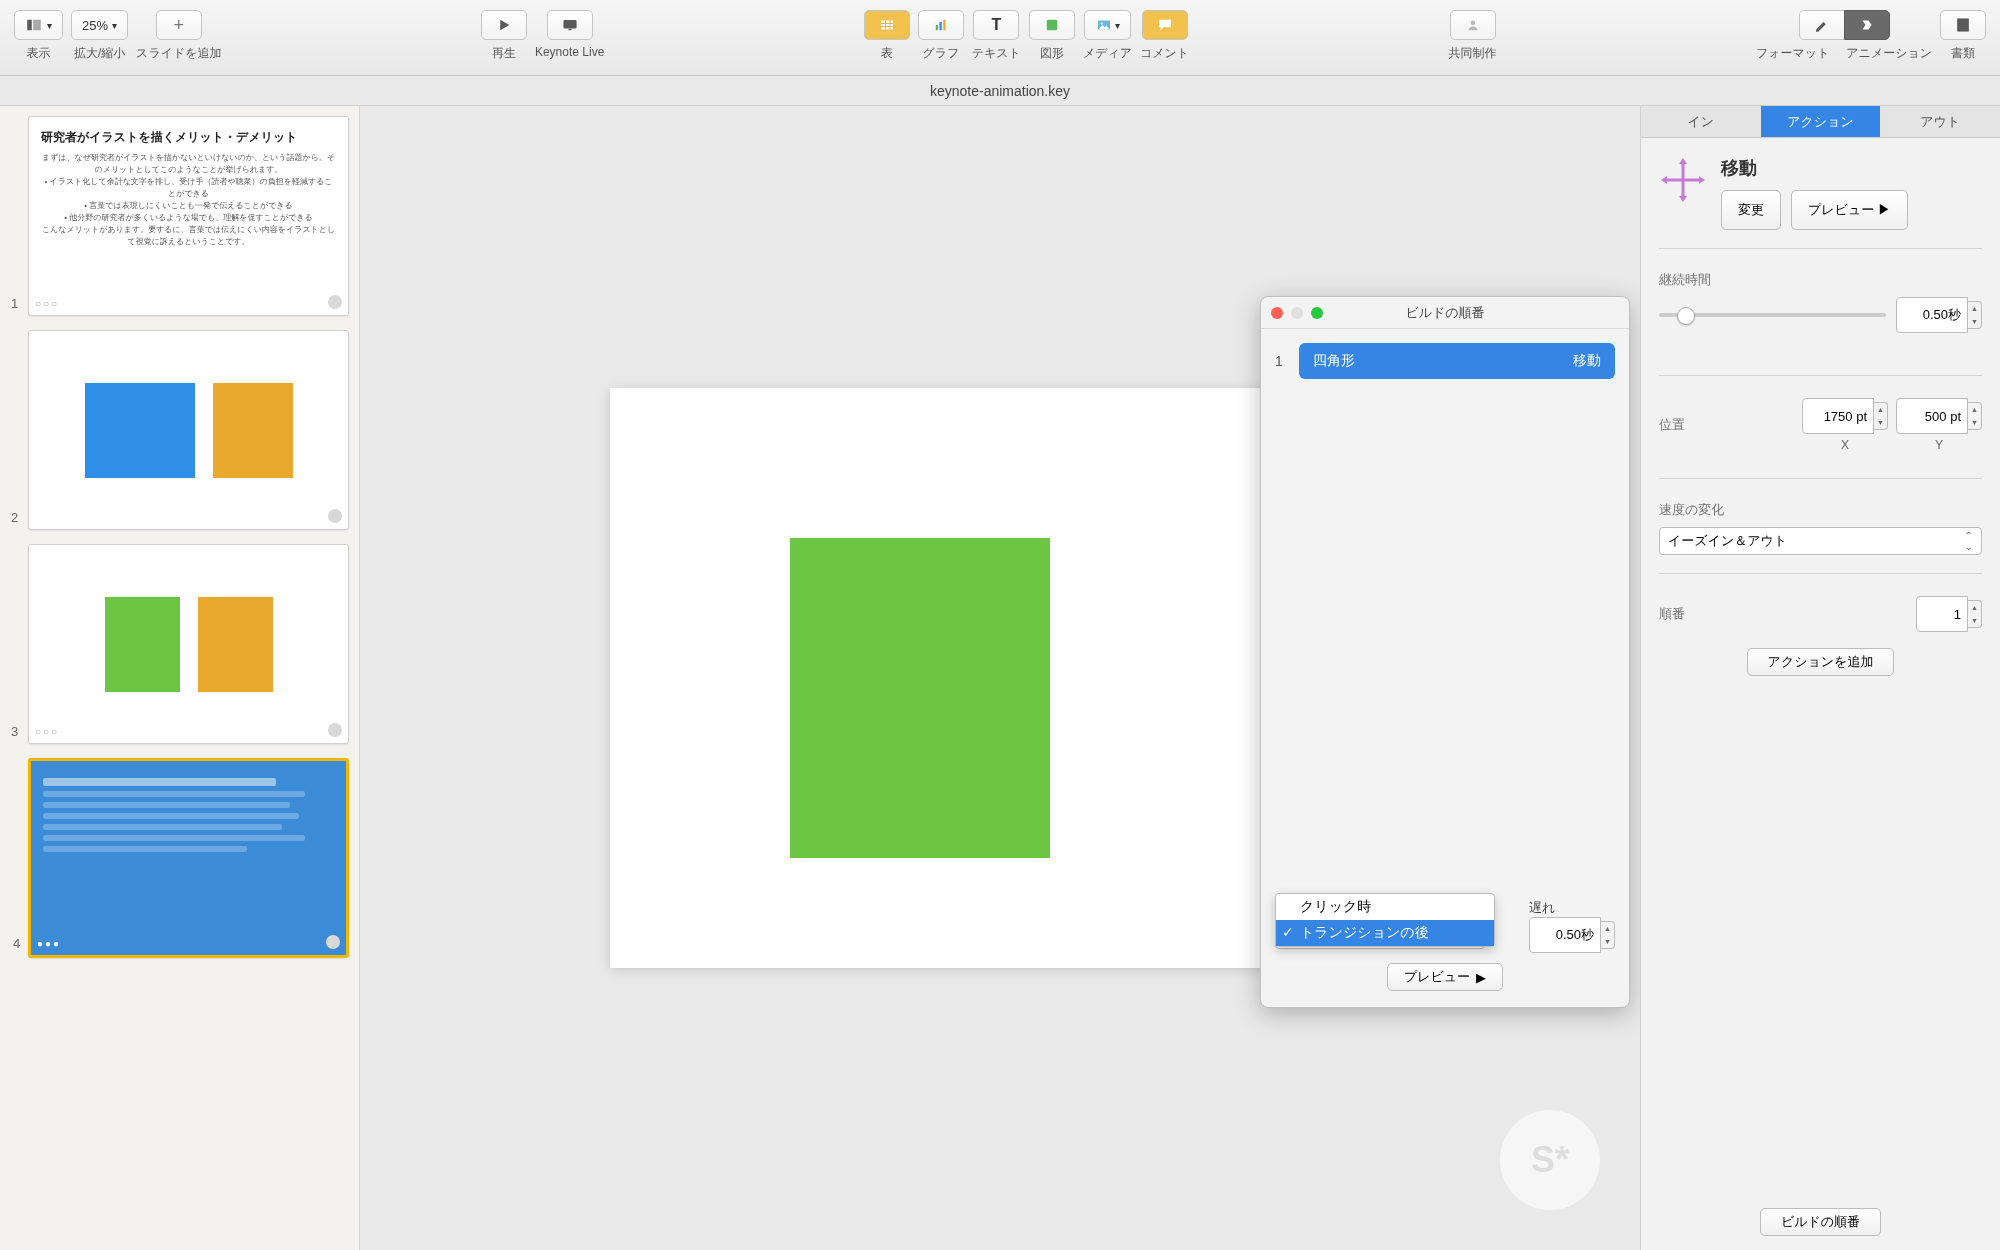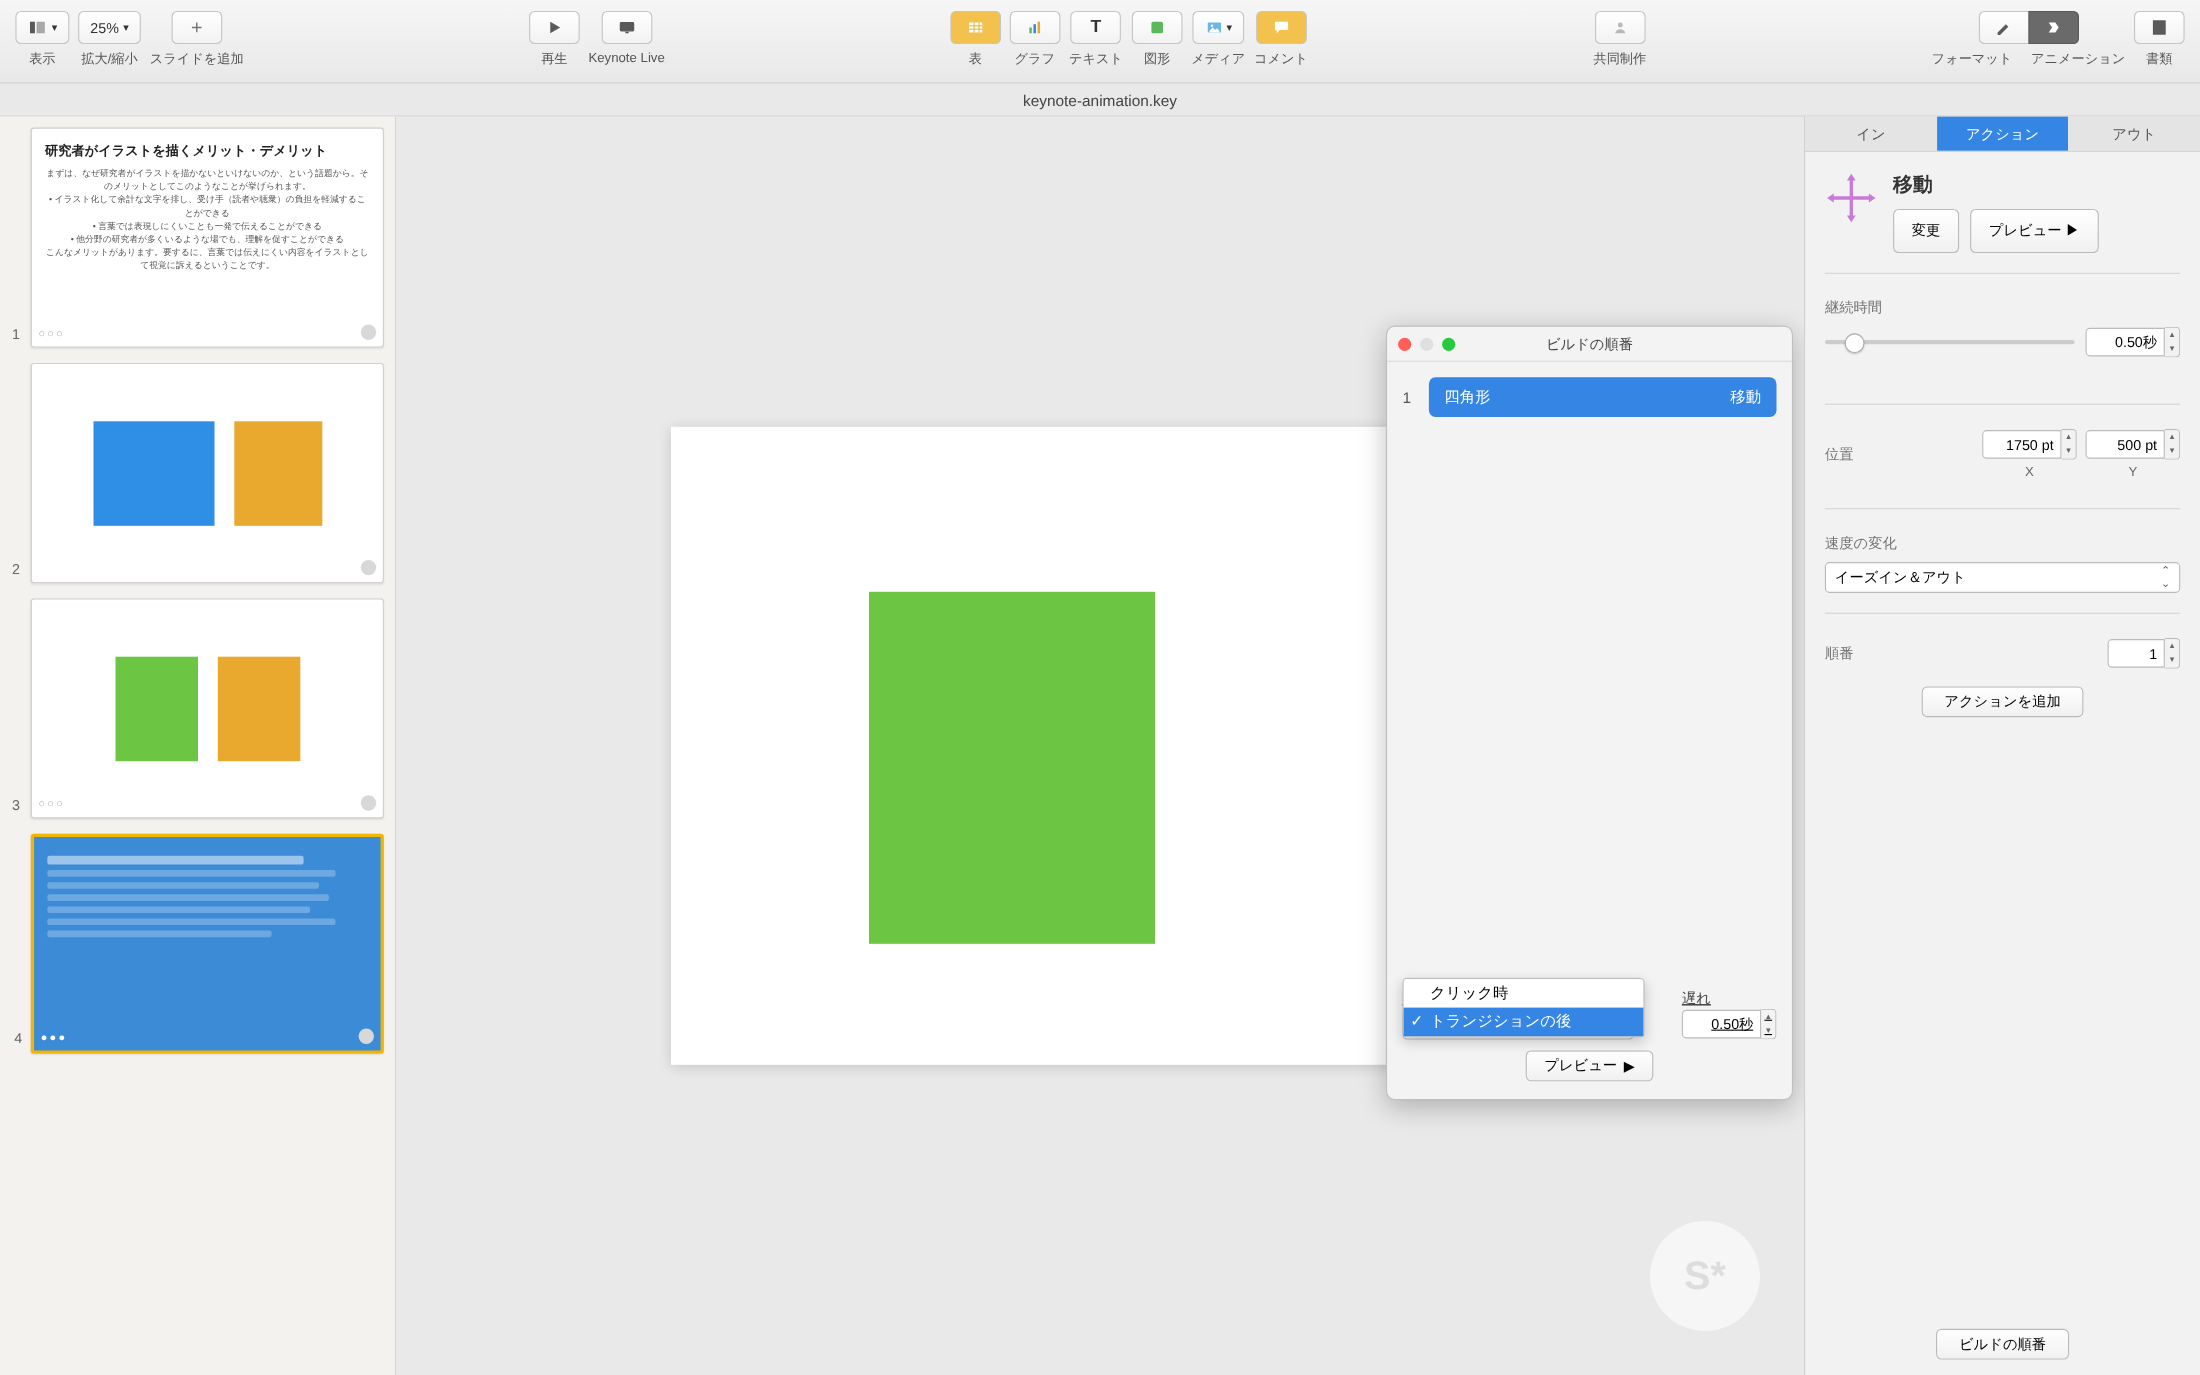--- a/index.html
+++ b/index.html
@@ -59,30 +59,30 @@
 .popover { position: absolute; left: 900px; top: 190px; width: 370px; background: #f3f3f3; border: 1px solid #bfbfbf; border-radius: 8px; box-shadow: 0 6px 24px rgba(0,0,0,0.25); }
 .popover-header { height: 32px; display: flex; align-items: center; padding: 0 10px; border-bottom: 1px solid #ddd; position: relative; }
 .traffic { display: flex; gap: 8px; }
 .traffic span { width: 12px; height: 12px; border-radius: 50%; display: inline-block; }
 .tr-red { background: #ff5f56; } .tr-yellow { background: #e0e0e0; } .tr-green { background: #27c93f; }
 .popover-title { position: absolute; left: 0; right: 0; text-align: center; font-size: 13px; color: #444; }
 .popover-body { padding: 14px; min-height: 560px; }
 .build-row { display: flex; align-items: center; gap: 10px; }
 .build-num { font-size: 14px; color: #555; width: 14px; }
 .build-item { flex: 1; background: #3485e4; color: #fff; border-radius: 6px; height: 36px; display: flex; align-items: center; justify-content: space-between; padding: 0 14px; font-size: 14px; }
-.popover-footer { padding: 10px 14px 16px; text-decoration: underline; }
+.popover-footer { padding: 10px 14px 16px; }
 .footer-row { display: flex; gap: 12px; align-items: center; margin-bottom: 8px; }
 .footer-label { font-size: 13px; color: #444; flex: 1; }
 .dropdown { background: #fff; border: 1px solid #bbb; border-radius: 4px; height: 28px; font-size: 13px; padding: 0 8px; position: relative; }
 .dropdown-menu { position: absolute; left: 0; top: -28px; width: 220px; background: #fff; border: 1px solid #bbb; border-radius: 4px; box-shadow: 0 4px 12px rgba(0,0,0,0.2); z-index: 10; }
 .dropdown-menu div { padding: 4px 10px 4px 24px; font-size: 14px; position: relative; }
 .dropdown-menu div.sel { background: #3485e4; color: #fff; }
 .dropdown-menu div.sel::before { content: "✓"; position: absolute; left: 6px; }
 .stepper { display: flex; align-items: center; }
-.stepper input { width: 72px; height: 26px; border: 1px solid #bbb; border-radius: 4px 0 0 4px; text-align: right; padding-right: 6px; font-size: 13px; }
+.stepper input { width: 72px; height: 36px; border: 1px solid #bbb; border-radius: 4px 0 0 4px; text-align: right; padding-right: 6px; font-size: 13px; }
 .stepper-btns { width: 14px; height: 28px; border: 1px solid #bbb; border-left: none; border-radius: 0 4px 4px 0; display: flex; flex-direction: column; }
 .stepper-btns div { flex: 1; font-size: 7px; display: flex; align-items: center; justify-content: center; color: #666; }
 .preview-btn { background: linear-gradient(#fff,#f0f0f0); border: 1px solid #bbb; border-radius: 5px; height: 28px; padding: 0 16px; font-size: 13px; display: inline-flex; align-items: center; gap: 6px; }
 
 
 .inspector { width: 360px; background: #f2f2f2; border-left: 1px solid #d0d0d0; }
 .insp-tabs { display: flex; height: 32px; border-bottom: 1px solid #ccc; }
 .insp-tab { flex: 1; display: flex; align-items: center; justify-content: center; font-size: 13px; color: #555; background: #e4e4e4; }
 .insp-tab.active { background: #3485e4; color: #fff; }
 .insp-body { padding: 18px; }

